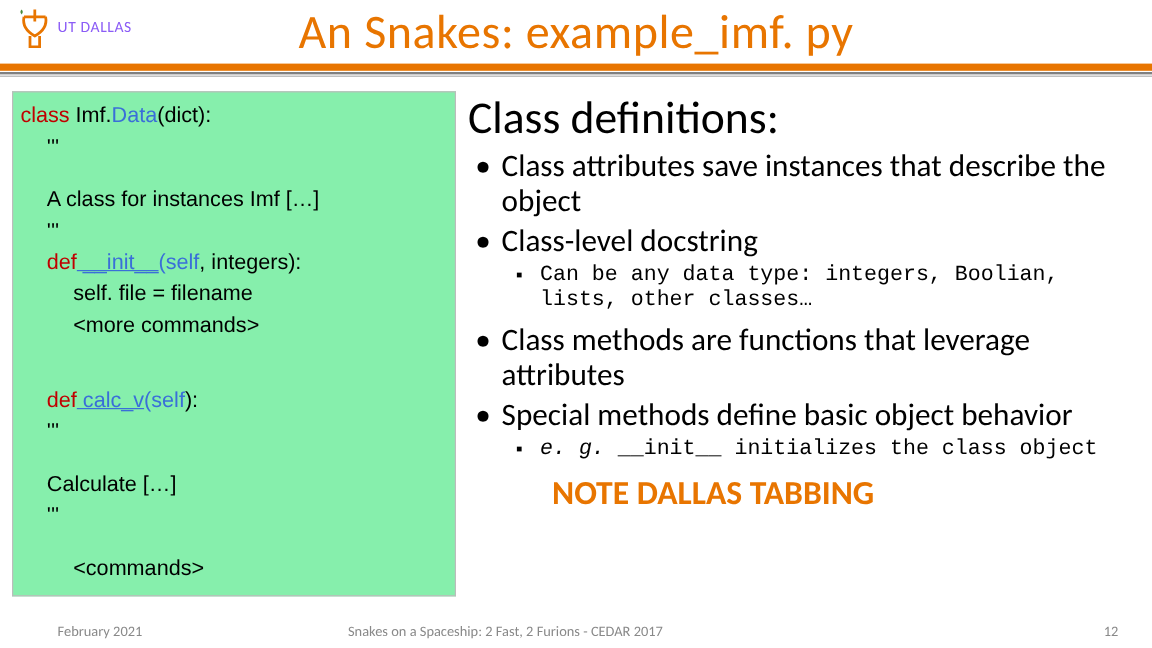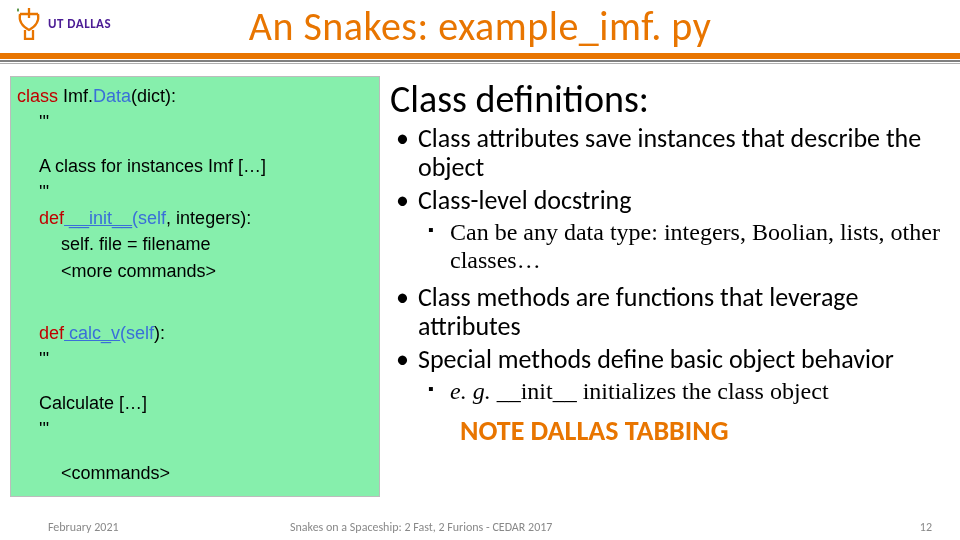--- a/index.html
+++ b/index.html
@@ -1,21 +1,21 @@
 <!DOCTYPE html>
 <html><head>
 <meta charset="utf-8">
 <style>
   * { box-sizing: border-box; margin: 0; padding: 0; }
   body { width: 960px; height: 540px; font-family: "Segoe UI", Calibri, sans-serif; background: #fff; position: relative; overflow: hidden; }
 
   .header { position: relative; height: 72px; }
   .logo { position: absolute; left: 14px; top: 6px; display: flex; align-items: center; gap: 4px; }
   .logo-icon { width: 30px; height: 34px; position: relative; }
-  .logo-text { font-size: 13px; font-weight: 700; color: #4c1d95; letter-spacing: 0.5px; }
+  .logo-text { font-size: 13px; font-weight: 400; color: #8b5cf6; letter-spacing: 0.5px; }
   .title { text-align: center; font-size: 40px; color: #E87500; font-weight: 400; padding-top: 2px; letter-spacing: 0.5px; }
   .bar { height: 6px; background: #E87500; margin-top: 2px; }
   .rule1 { height: 2px; background: #808080; margin-top: 1px; }
   .rule2 { height: 1px; background: #b0b0b0; margin-top: 1px; }
 
   .content { display: flex; padding: 4px 10px 0 10px; gap: 4px; }
 
   .codebox { width: 370px; background: #86efac; border: 1px solid #bcbcbc; padding: 6px 8px 10px 6px; font-family: Arial, sans-serif; font-size: 18px; line-height: 1.45; }
   .codebox .kw { color: #c00000; }
   .codebox .cls { color: #3a6fd8; }
@@ -25,21 +25,21 @@
   .indent1 { padding-left: 22px; }
   .indent2 { padding-left: 44px; }
   .gap { height: 18px; }
   .biggap { height: 36px; }
 
   .right { flex: 1; padding-left: 6px; }
   .right-title { font-size: 38px; color: #000000; font-weight: 400; margin-bottom: 2px; }
   .right ul { list-style: none; }
   .right .lvl1 { font-size: 26px; line-height: 1.12; padding-left: 28px; position: relative; margin-bottom: 4px; }
   .right .lvl1::before { content: "•"; position: absolute; left: 6px; top: 0; font-size: 26px; }
-  .right .lvl2 { font-size: 24px; line-height: 1.15; padding-left: 60px; position: relative; margin: 2px 0 8px 0; font-family: Liberation Serif, serif; }
+  .right .lvl2 { font-size: 18px; line-height: 1.15; padding-left: 60px; position: relative; margin: 2px 0 8px 0; font-family: Liberation Mono, monospace; }
   .right .lvl2::before { content: "▪"; position: absolute; left: 38px; top: 2px; font-size: 16px; }
   .right .note { color: #E87500; font-size: 28px; font-weight: 700; padding-left: 70px; margin-top: 2px; }
   .right em { font-style: italic; }
 
   .footer { position: absolute; bottom: 6px; left: 0; right: 0; display: flex; font-size: 12px; color: #898989; }
   .footer .date { padding-left: 48px; width: 290px; }
   .footer .mid { flex: 1; }
   .footer .pg { width: 70px; text-align: right; padding-right: 28px; }
 </style>
 </head>

